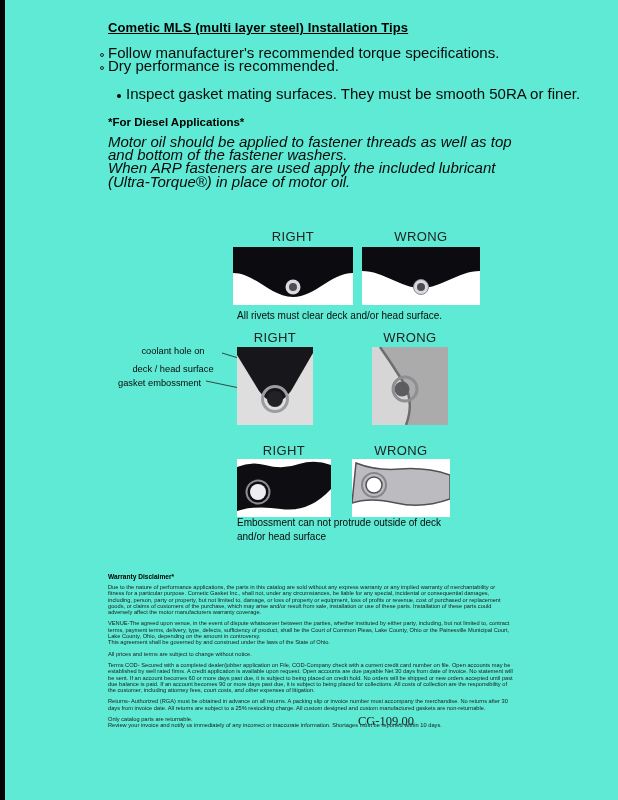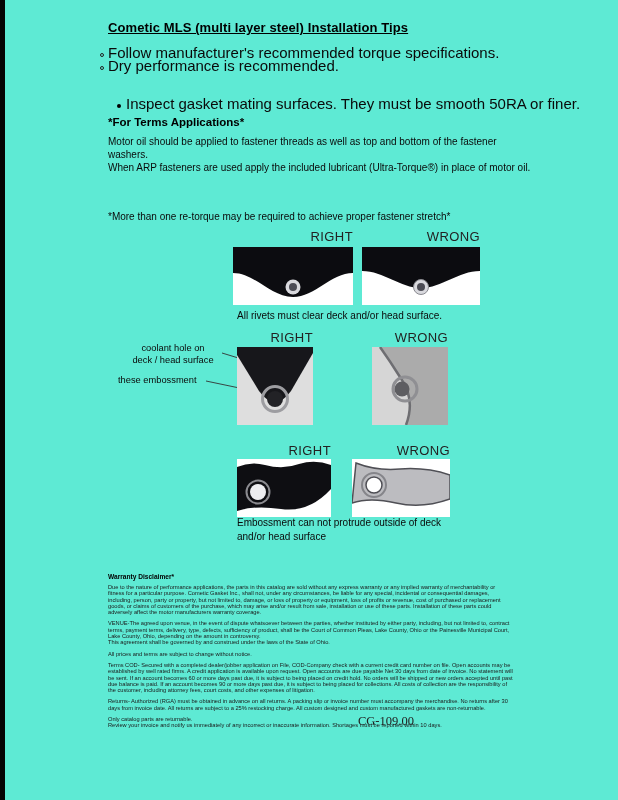--- a/index.html
+++ b/index.html
@@ -11,46 +11,46 @@
   .title { position:absolute; left:108px; top:20px; font-size:13px; font-weight:bold;
            text-decoration:underline; color:#000; letter-spacing:.1px; }
 
   .tip { position:absolute; left:100px; font-size:15px; color:#0a0a0a; white-space:nowrap; }
   .tip .obullet { display:inline-block; width:4px; height:4px; border:1px solid #222;
                   border-radius:50%; margin-right:4px; vertical-align:1px; }
   .tip .fbullet { display:inline-block; width:4px; height:4px; background:#000;
                   border-radius:50%; margin-right:5px; vertical-align:1px; }
   .t1{top:44px} .t2{top:56.5px} .t3{top:69px}
   .sub{left:117px}
-  .s1{top:95px} .s2{top:94px}
+  .s1{top:85px} .s2{top:94px}
 
   .diesel-h { position:absolute; left:108px; top:116px; font-size:11.5px; font-weight:bold; color:#000; }
-  .para { position:absolute; left:108px; width:430px; font-size:10px; line-height:13.2px;
-          color:#0a0a0a; white-space:pre-line; }
+  .para { position:absolute; left:108px; width:430px; font-size:15px; line-height:13.2px;
+          color:#0a0a0a; white-space:pre-line;font-style:italic; }
   .p1{top:135px} .p2{top:168px} .p3{top:210px}
 
-  .dlabel { position:absolute; font-size:13px; color:#222; text-align:right; letter-spacing:.4px; }
+  .dlabel { position:absolute; font-size:13px; color:#222; text-align:center; letter-spacing:.4px; }
   .r1-right{left:233px;top:229px;width:120px}
   .r1-wrong{left:362px;top:229px;width:118px}
   .r2-right{left:237px;top:330px;width:76px}
   .r2-wrong{left:372px;top:330px;width:76px}
   .r3-right{left:237px;top:443px;width:94px}
   .r3-wrong{left:352px;top:443px;width:98px}
 
   .dimg { position:absolute; display:block; }
   .i1{left:233px;top:247px} .i2{left:362px;top:247px}
   .i3{left:237px;top:347px} .i4{left:372px;top:347px}
   .i5{left:237px;top:459px} .i6{left:352px;top:459px}
 
   .caption { position:absolute; font-size:10px; color:#0a0a0a; white-space:pre-line; }
   .c1{left:237px;top:310px}
   .c2{left:237px;top:427px}
   .c3{left:237px;top:516px;line-height:14px}
 
-  .ann { position:absolute; font-size:9.3px; color:#0a0a0a; white-space:pre-line; line-height:12px; }
+  .ann { position:absolute; font-size:9.3px; color:#0a0a0a; white-space:pre-line; line-height:18px; }
   .ann1{left:125px;top:342px;width:96px;text-align:center}
   .ann2{left:118px;top:374px}
   .pointer{position:absolute;left:200px;top:345px}
 
   .warranty { position:absolute; left:108px; top:573px; width:405px; }
   .warranty h3 { font-size:6.6px; font-weight:bold; color:#000; margin:0 0 4px 0; }
   .warranty p { font-size:5.7px; line-height:6.3px; margin:0 0 5px 0; color:#1a1a1a; white-space:pre-line; }
 
   .footer { position:absolute; left:358px; top:714px; width:124px; text-align:left;
             font-family:"Liberation Serif", serif; font-size:12.5px; color:#222; }
@@ -66,24 +66,23 @@
   <div class="tip t1">
     <span class="obullet"></span><span>Follow manufacturer's recommended torque specifications.</span>
   </div>
   <div class="tip t2">
     <span class="obullet"></span><span>Dry performance is recommended.</span>
   </div>
   <div class="tip sub s1">
     <span class="fbullet"></span><span>Inspect gasket mating surfaces.  They must be smooth 50RA or finer.</span>
   </div>
 
-  <h2 class="diesel-h">*For Terms Applications*</h2>
+  <h2 class="diesel-h">*For Diesel Applications*</h2>
   <p class="para p1">Motor oil should be applied to fastener threads as well as top and bottom of the fastener washers.
 When ARP fasteners are used apply the included lubricant (Ultra-Torque®) in place of motor oil.</p>
-  <p class="para p3">*More than one re-torque may be required to achieve proper fastener stretch*</p>
 
   <div class="dlabel r1-right">RIGHT</div>
   <div class="dlabel r1-wrong">WRONG</div>
 
   <svg class="dimg i1" width="120" height="58" viewBox="0 0 120 58">
     <rect width="120" height="58" fill="#ffffff"></rect>
     <path d="M0,0 H120 V26 C98,26 82,50 60,50 C38,50 22,26 0,26 Z" fill="#0c0c10"></path>
     <circle cx="60" cy="40" r="7.5" fill="#d9d9de"></circle>
     <circle cx="60" cy="40" r="4" fill="#4c4c55"></circle>
   </svg>
@@ -93,21 +92,21 @@
     <circle cx="59" cy="40" r="7.5" fill="#d9d9de" stroke="#8a8a90" stroke-width="1"></circle>
     <circle cx="59" cy="40" r="4" fill="#4c4c55"></circle>
   </svg>
   <div class="caption c1">All rivets must clear deck and/or head surface.</div>
 
   <div class="dlabel r2-right">RIGHT</div>
   <div class="dlabel r2-wrong">WRONG</div>
 
   <div class="ann ann1">coolant hole on
 deck / head surface</div>
-  <div class="ann ann2">these embossment</div>
+  <div class="ann ann2">gasket embossment</div>
   <svg class="pointer" width="80" height="60" viewBox="0 0 80 60">
     <line x1="22" y1="8" x2="58" y2="19" stroke="#333333" stroke-width="0.9"></line>
     <line x1="6" y1="36" x2="68" y2="49" stroke="#333333" stroke-width="0.9"></line>
   </svg>
 
   <svg class="dimg i3" width="76" height="78" viewBox="0 0 76 78">
     <rect width="76" height="78" fill="#dedede"></rect>
     <path d="M0,0 H76 V6 L54,44 Q38,66 22,44 L0,8 Z" fill="#17171b"></path>
     <circle cx="38" cy="52" r="12.5" fill="none" stroke="#9d9da1" stroke-width="3"></circle>
     <circle cx="38" cy="52" r="8" fill="#222226"></circle>

